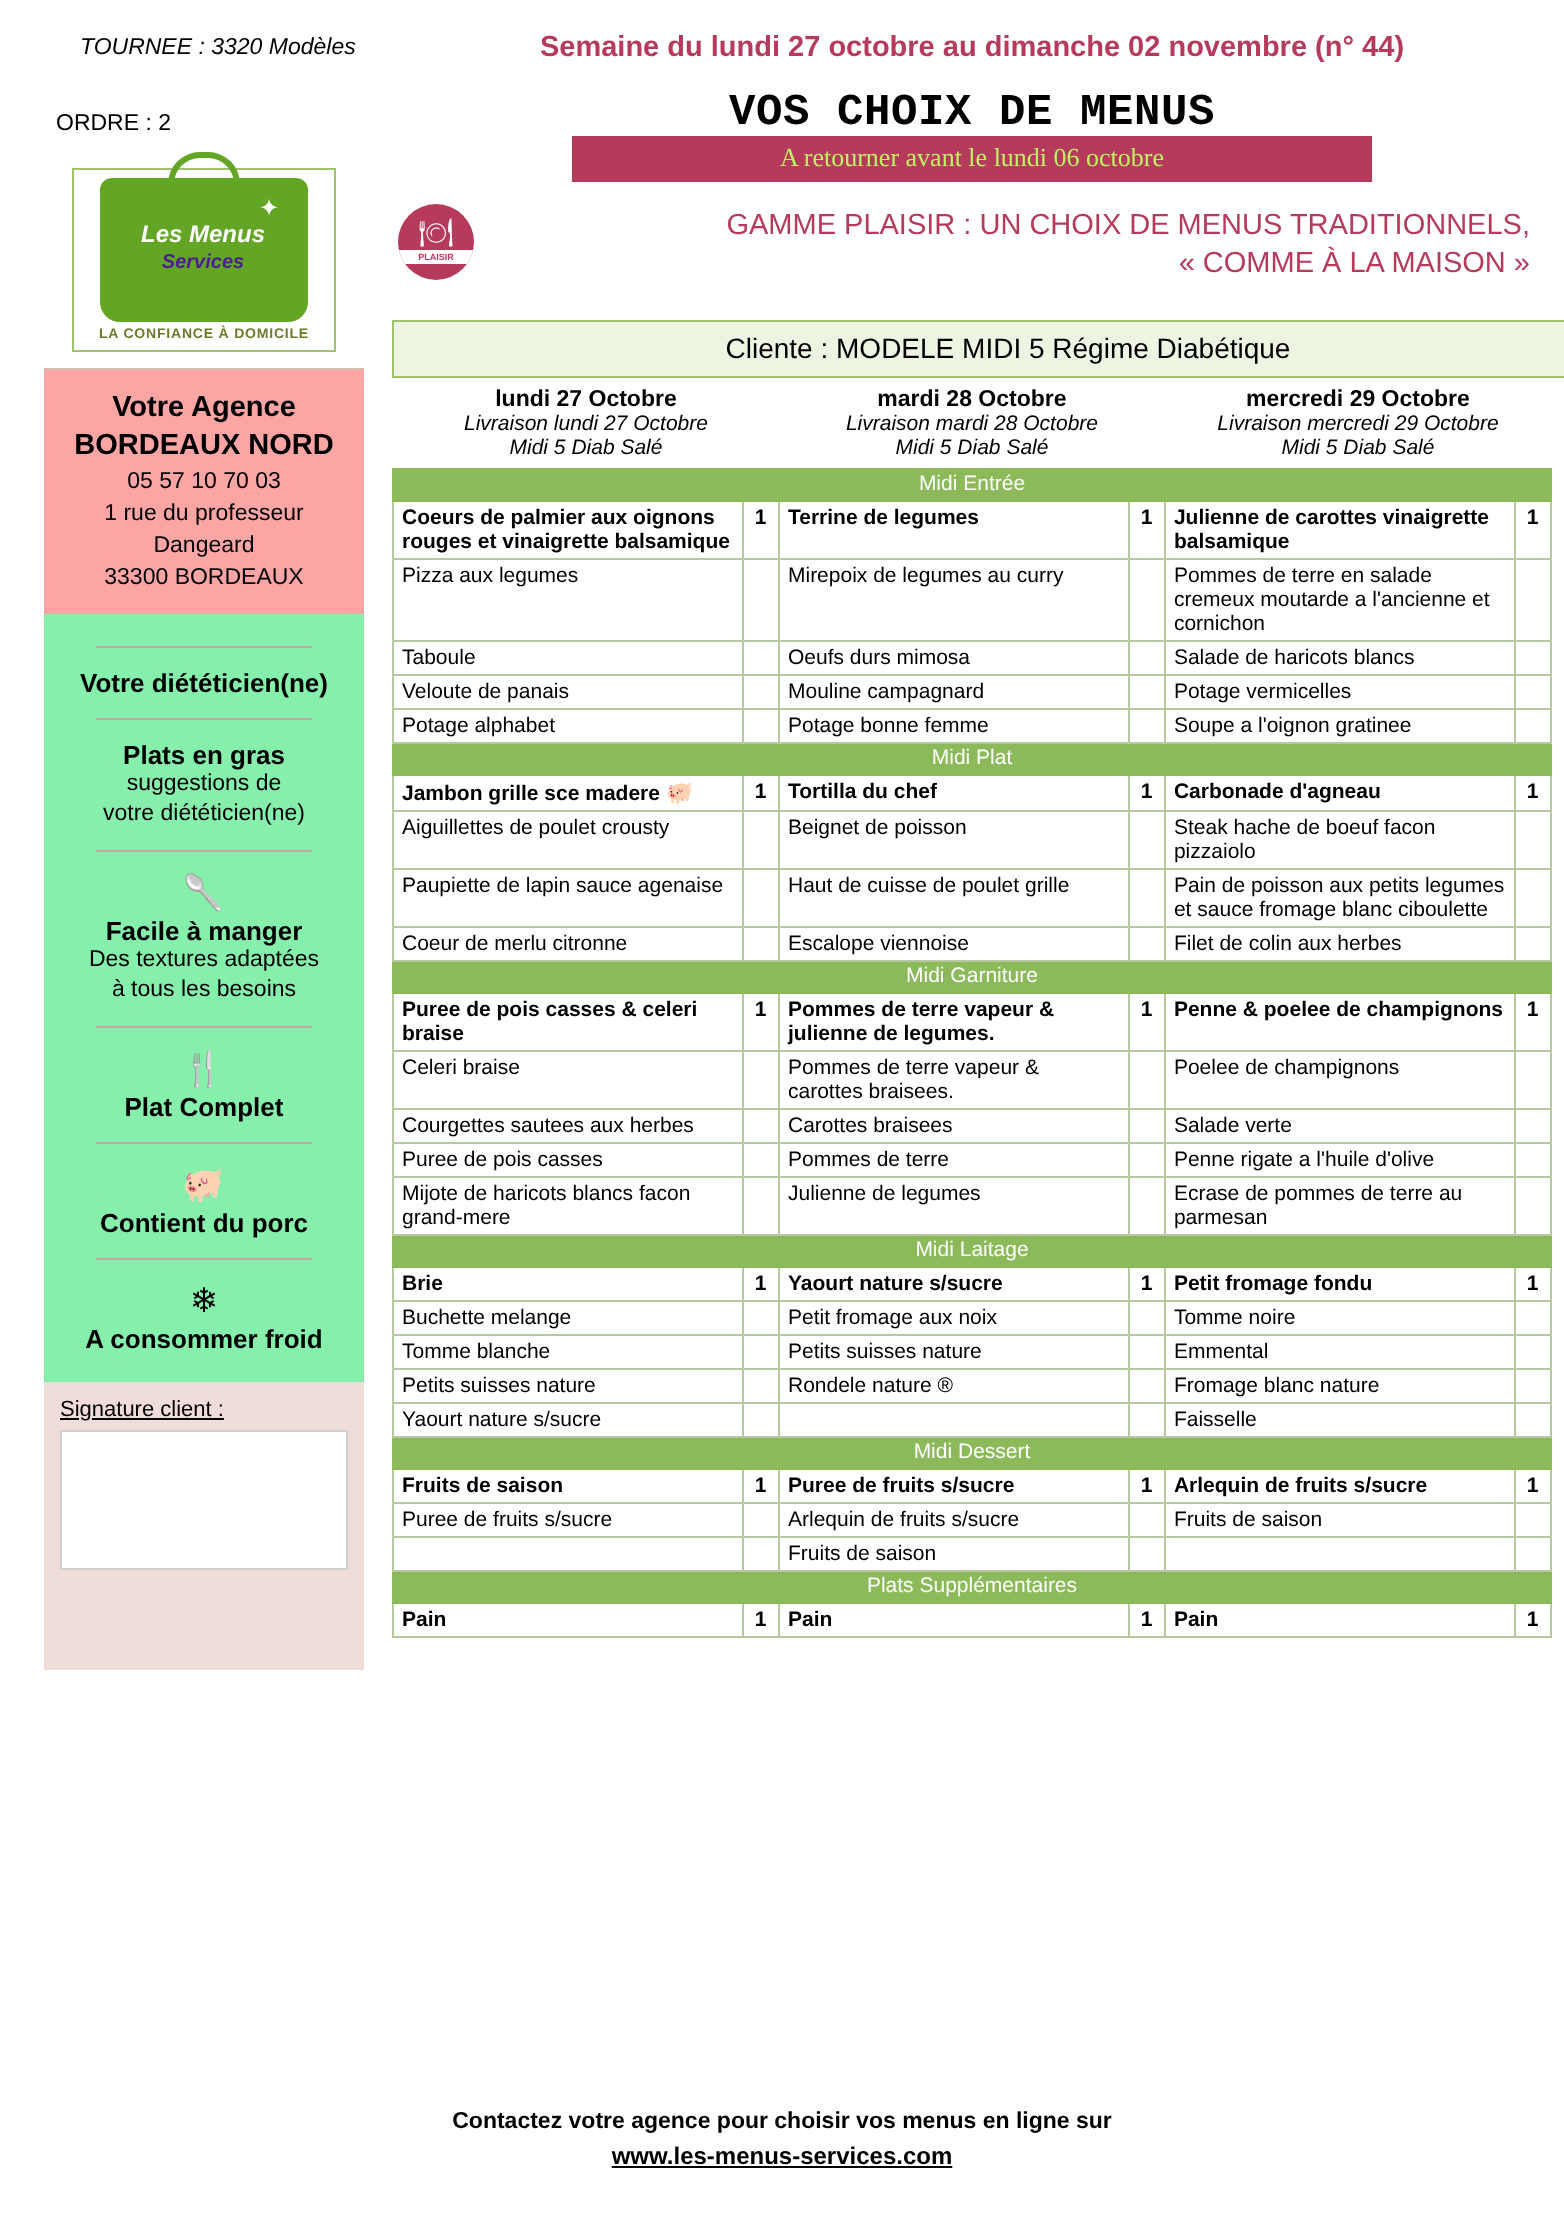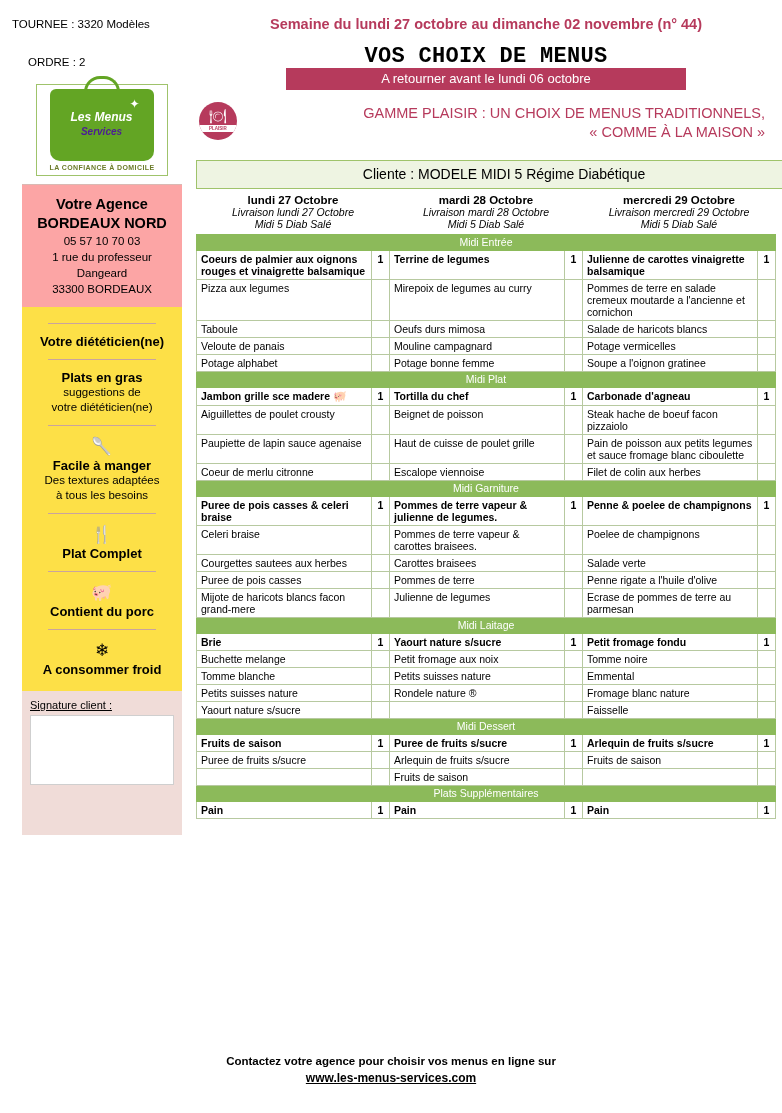--- a/index.html
+++ b/index.html
@@ -9,44 +9,44 @@
     font-family: "Liberation Sans", sans-serif;
     font-size: 11px;
     color: #000;
     background: #ffffff;
     position: relative;
   }
   .page { position: relative; width: 782px; height: 1113px; }
 
   
   .tournee {
-    position: absolute; left: 12px; top: 18px;
-    font-size: 11.5px; color: #000;
+    position: absolute; left: 40px; top: 18px;
+    font-size: 11.5px; color: #000; font-style: italic;
   }
   .ordre {
     position: absolute; left: 28px; top: 56px;
     font-size: 11.5px; color: #000;
   }
 
   
   .week-title {
     position: absolute; left: 196px; top: 16px; width: 580px;
     text-align: center;
     color: #b63a5c;
     font-weight: bold; font-size: 14.5px;
   }
   .main-title {
     position: absolute; left: 196px; top: 44px; width: 580px;
     text-align: center;
     font-weight: bold; font-size: 22px; letter-spacing: .3px; font-family: Liberation Mono, monospace;
   }
   .return-bar {
     position: absolute; left: 286px; top: 68px; width: 400px;
-    background: #b63a5c; color: #ffffff;
-    text-align: center; font-size: 13px; padding: 3px 0 4px 0;
+    background: #b63a5c; color: #bef264;
+    text-align: center; font-size: 13px; padding: 3px 0 4px 0; font-family: Liberation Serif, serif;
   }
 
   
   .gamme-logo {
     position: absolute; left: 199px; top: 102px;
     width: 38px; height: 38px; border-radius: 50%;
     background: #b63a5c; color: #fff;
     display: flex; flex-direction: column; align-items: center; justify-content: center;
     overflow: hidden;
   }
@@ -105,21 +105,21 @@
     width: 160px;
     background: #fca5a5;
     border-top: 1px solid #d9b9b3;
     padding: 10px 6px 10px 6px;
     text-align: center;
   }
   .agency-title { font-size: 14.5px; font-weight: bold; line-height: 19px; }
   .agency-line { font-size: 11.5px; line-height: 16px; }
 
   .legend-box {
-    width: 160px; background: #fde047; padding: 6px 8px 14px 8px;
+    width: 160px; background: #86efac; padding: 6px 8px 14px 8px;
     text-align: center;
   }
   .legend-sep { border-top: 1px solid #c9a49e; margin: 10px 18px; }
   .legend-strong { font-weight: bold; font-size: 13px; }
   .legend-small { font-size: 11.5px; line-height: 15px; }
   .legend-icon { font-size: 17px; line-height: 22px; }
 
   .sign-box {
     width: 160px; background: #f0dcd8; padding: 8px 8px 10px 8px;
   }

